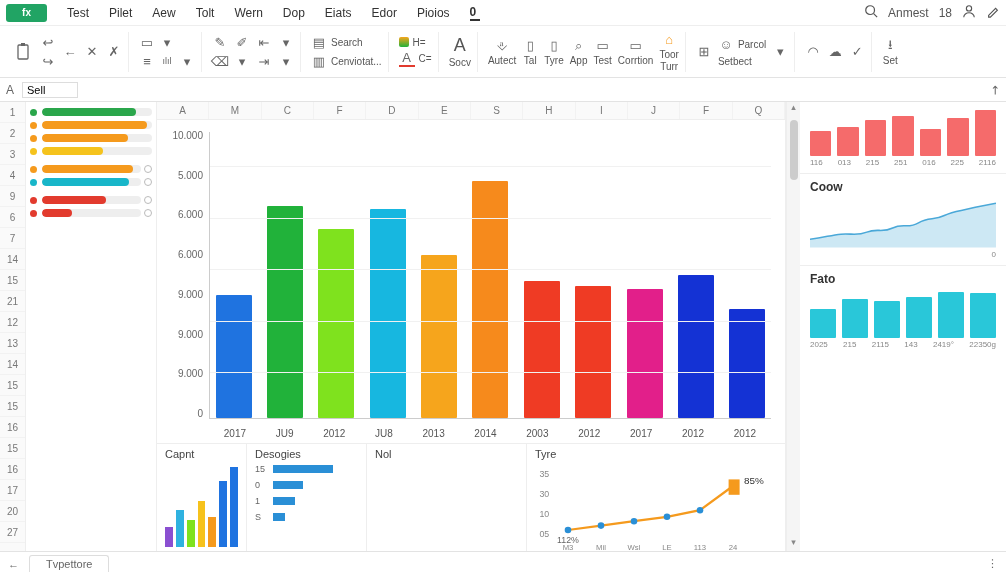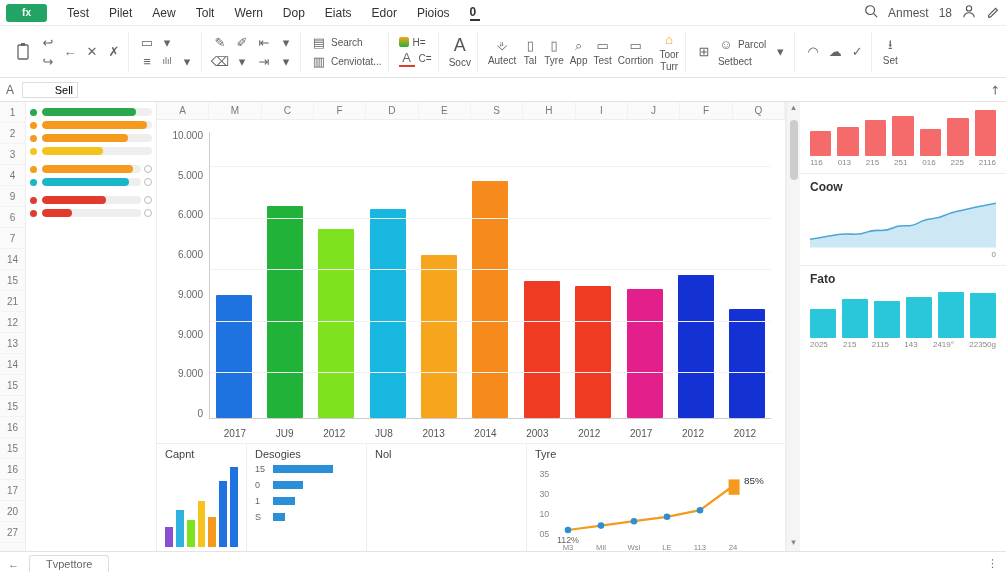--- a/index.html
+++ b/index.html
@@ -20,21 +20,21 @@
   .rgroup { display: flex; align-items: center; gap: 6px; padding: 0 6px; border-right: 1px solid #eee; height: 40px; }
   .rgroup:last-child { border-right: none; }
   .ricon { width: 16px; height: 16px; display: flex; align-items: center; justify-content: center; font-size: 13px; color: #666; }
   .rbigicon { width: 20px; height: 20px; }
   .rvcol { display: flex; flex-direction: column; align-items: center; gap: 1px; font-size: 10px; }
   .rrow { display: flex; flex-direction: column; gap: 3px; }
   .tinytxt { font-size: 10px; color: #555; }
 
   
   .formula-bar { height: 24px; border-bottom: 1px solid #e3e3e3; display: flex; align-items: center; padding: 0 6px; gap: 8px; font-size: 12px; color: #666; }
-  .name-box { width: 56px; border: 1px solid #ddd; padding: 1px 4px; font-size: 11px; text-align: right; }
+  .name-box { width: 56px; border: 1px solid #ddd; padding: 1px 4px; font-size: 11px; }
   .fb-spacer { flex: 1; }
   .north { transform: rotate(-45deg); display: inline-block; }
 
   
   .workspace { display: flex; height: calc(575px - 26px - 52px - 24px - 24px); }
   .rowhdrs { width: 26px; background: #fafafa; border-right: 1px solid #eee; }
   .rowhdr { height: 21px; display: flex; align-items: center; justify-content: center; font-size: 10px; color: #777; border-bottom: 1px solid #f2f2f2; }
 
   .left-panel { width: 130px; padding: 6px 4px; display: flex; flex-direction: column; gap: 10px; }
   .barset { display: flex; flex-direction: column; gap: 5px; }

